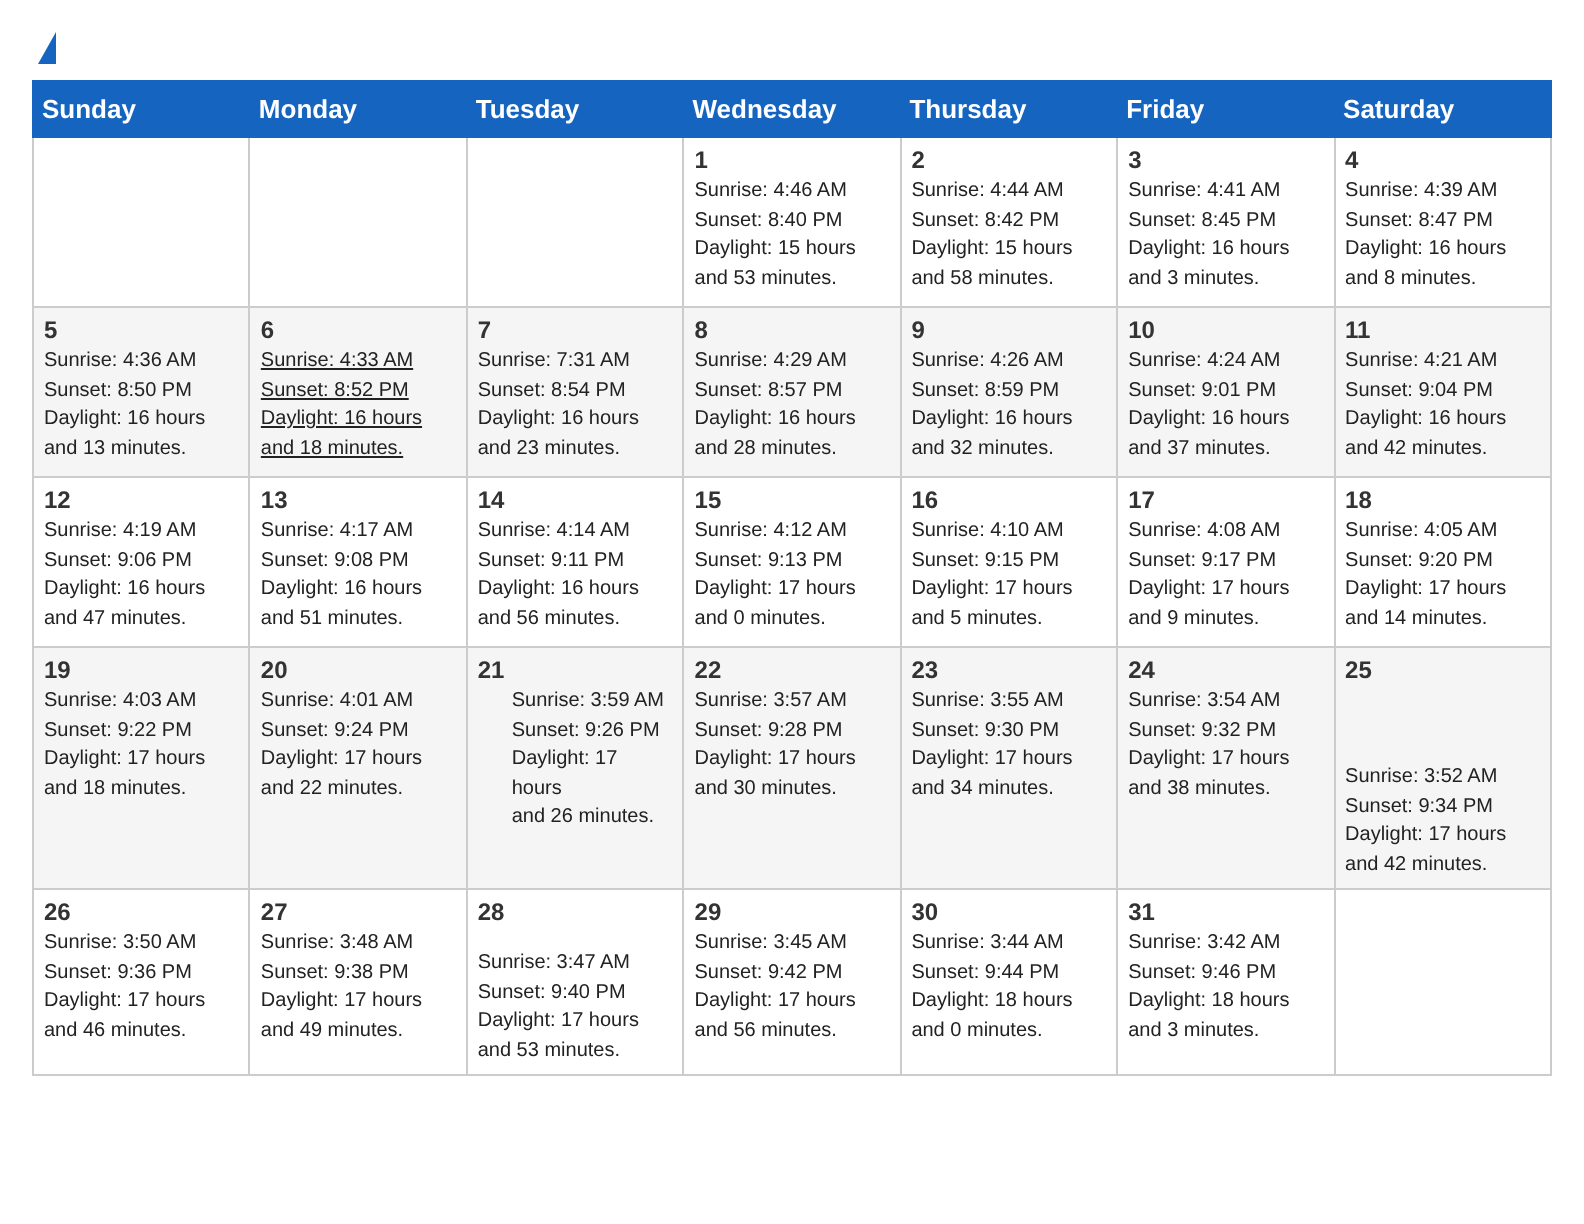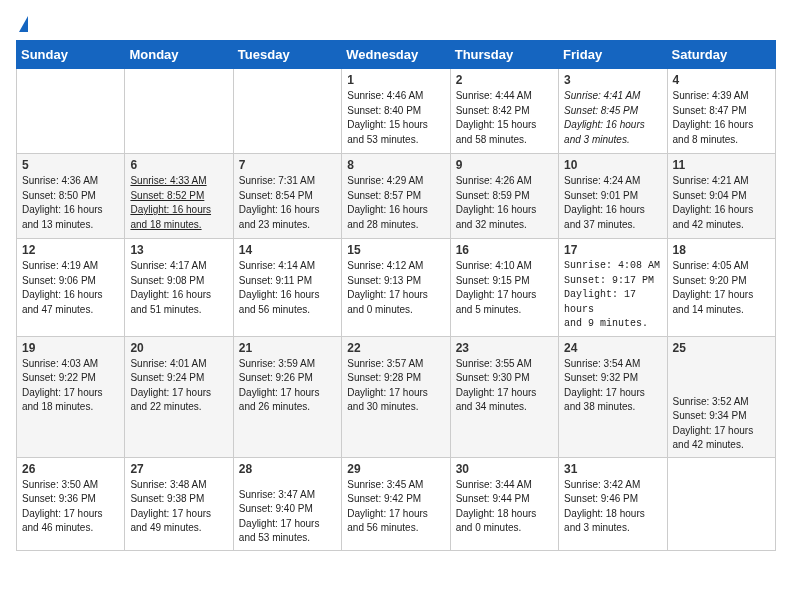--- a/index.html
+++ b/index.html
@@ -123,21 +123,21 @@
         </td>
         <td>
           <span class="day-number">2</span>
           <div class="day-info" style="white-space: pre-line;">Sunrise: 4:44 AM
 Sunset: 8:42 PM
 Daylight: 15 hours
 and 58 minutes.</div>
         </td>
         <td>
           <span class="day-number">3</span>
-          <div class="day-info" style="white-space: pre-line; font-style: italic;">Sunrise: 4:41 AM
+          <div class="day-info" style="white-space: pre-line;">Sunrise: 4:41 AM
 Sunset: 8:45 PM
 Daylight: 16 hours
 and 3 minutes.</div>
         </td>
         <td>
           <span class="day-number">4</span>
           <div class="day-info" style="white-space: pre-line;">Sunrise: 4:39 AM
 Sunset: 8:47 PM
 Daylight: 16 hours
 and 8 minutes.</div>
@@ -225,21 +225,21 @@
         </td>
         <td>
           <span class="day-number">16</span>
           <div class="day-info" style="white-space: pre-line;">Sunrise: 4:10 AM
 Sunset: 9:15 PM
 Daylight: 17 hours
 and 5 minutes.</div>
         </td>
         <td>
           <span class="day-number">17</span>
-          <div class="day-info" style="white-space: pre-line; font-family: Liberation Mono, monospace;">Sunrise: 4:08 AM
+          <div class="day-info" style="white-space: pre-line;">Sunrise: 4:08 AM
 Sunset: 9:17 PM
 Daylight: 17 hours
 and 9 minutes.</div>
         </td>
         <td>
           <span class="day-number">18</span>
           <div class="day-info" style="white-space: pre-line;">Sunrise: 4:05 AM
 Sunset: 9:20 PM
 Daylight: 17 hours
 and 14 minutes.</div>
@@ -255,21 +255,21 @@
         </td>
         <td>
           <span class="day-number">20</span>
           <div class="day-info" style="white-space: pre-line;">Sunrise: 4:01 AM
 Sunset: 9:24 PM
 Daylight: 17 hours
 and 22 minutes.</div>
         </td>
         <td>
           <span class="day-number">21</span>
-          <div class="day-info" style="white-space: pre-line;">Sunrise: 3:59 AM
+          <div class="day-info" style="white-space: pre-line; margin-left: 17px;">Sunrise: 3:59 AM
 Sunset: 9:26 PM
 Daylight: 17 hours
 and 26 minutes.</div>
         </td>
         <td>
           <span class="day-number">22</span>
           <div class="day-info" style="white-space: pre-line;">Sunrise: 3:57 AM
 Sunset: 9:28 PM
 Daylight: 17 hours
 and 30 minutes.</div>

